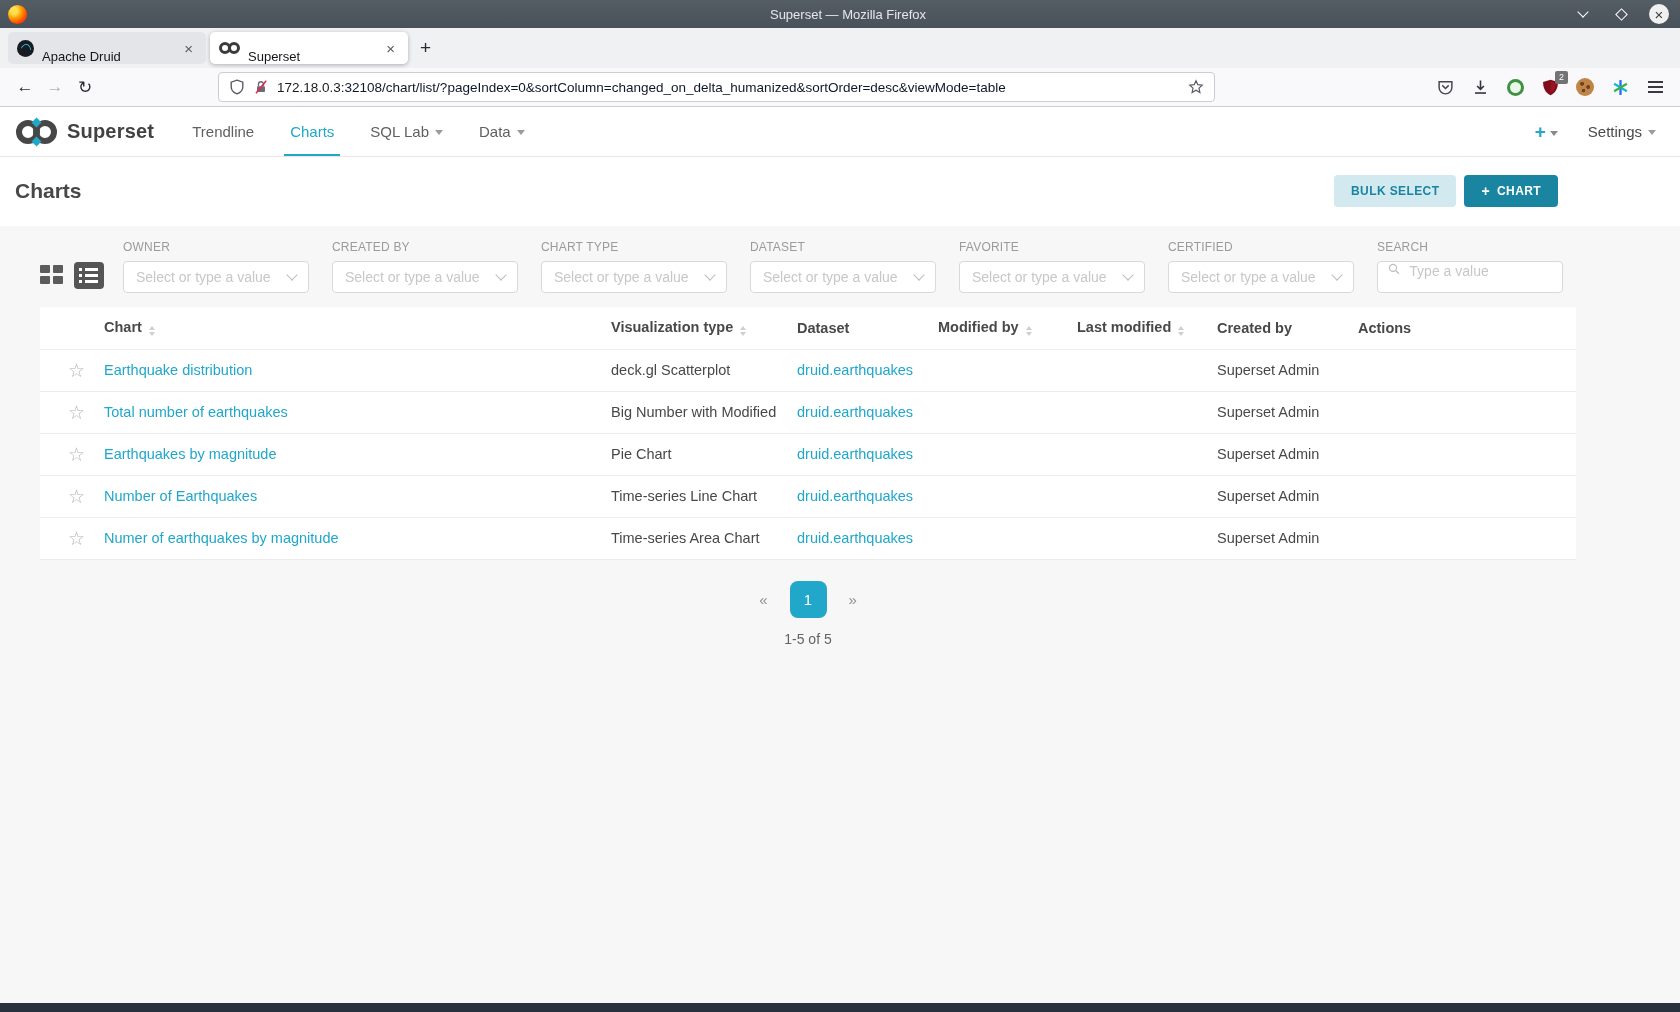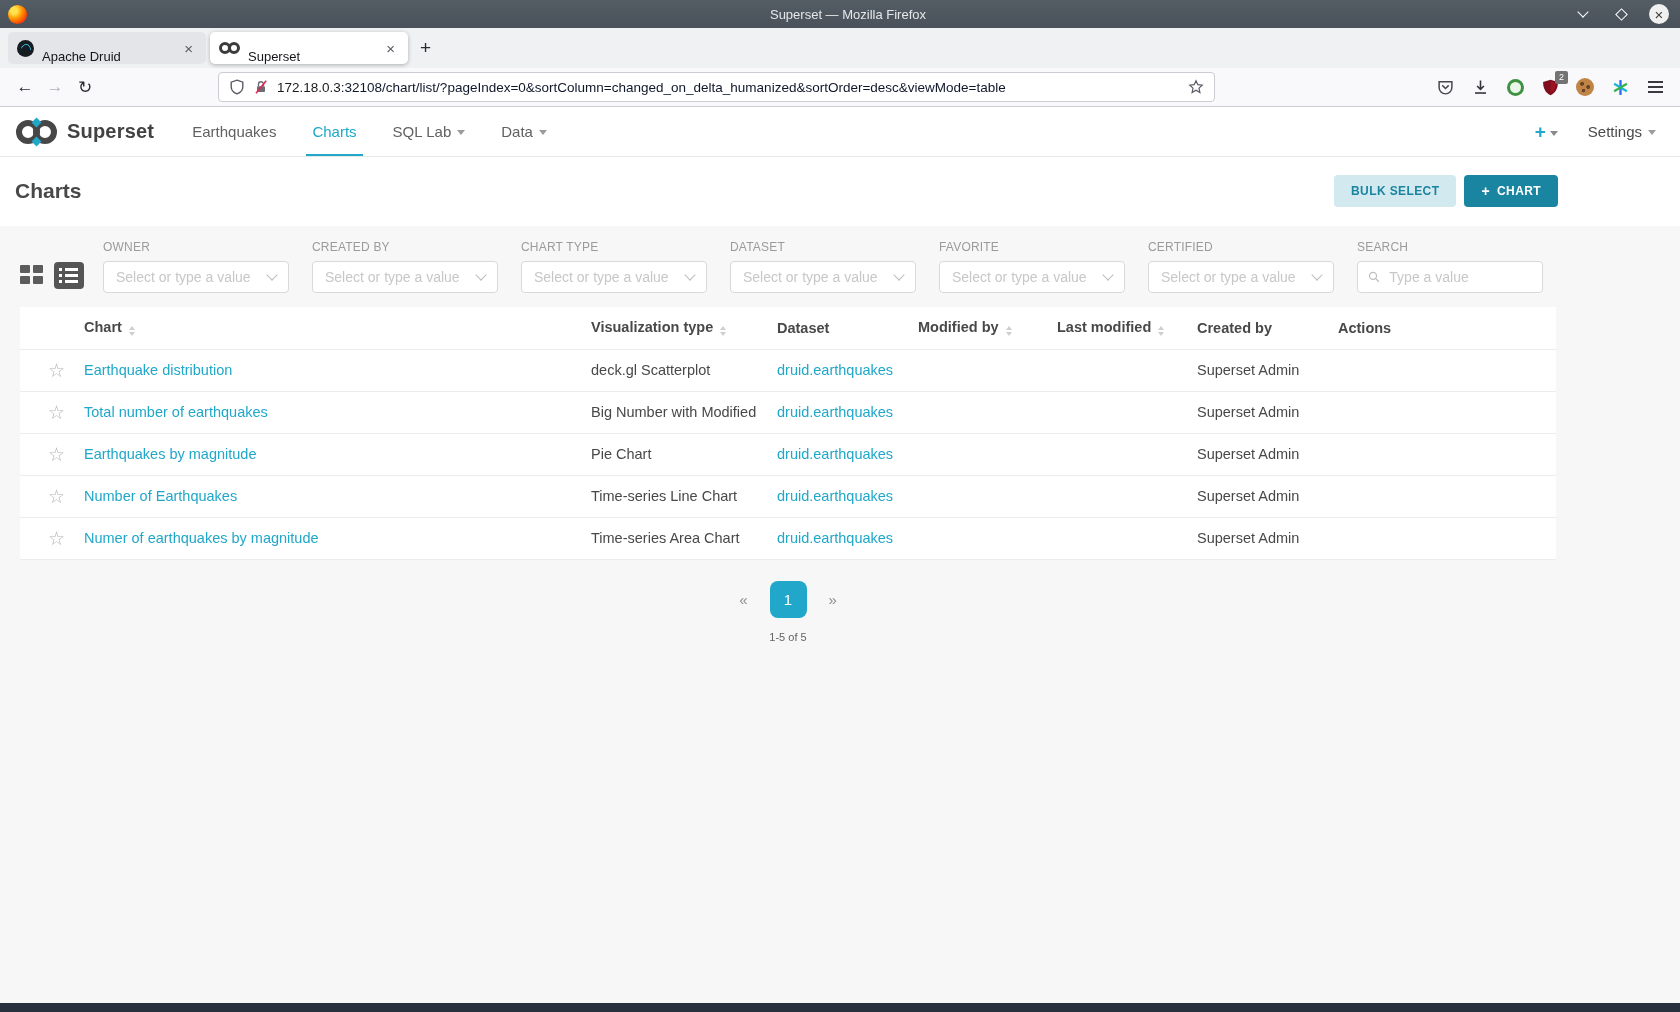--- a/index.html
+++ b/index.html
@@ -104,39 +104,39 @@
   .page-header { background:#fff; display:flex; align-items:center; padding:18px 122px 19px 15px; }
   .page-title { font-size:21px; font-weight:bold; color:#484848; }
   .header-actions { margin-left:auto; display:flex; gap:8px; }
   .btn { height:32px; display:flex; align-items:center; justify-content:center; border-radius:4px;
          font-size:12px; font-weight:bold; letter-spacing:.4px; padding:0 17px; border:none; font-family:inherit; }
   .btn-secondary { background:#d3e9f0; color:#1a85a0; }
   .btn-primary { background:#1a85a0; color:#fff; gap:7px; }
   .btn-primary .plus-glyph { font-size:14px; font-weight:bold; }
 
   
-  .content { padding-left:20px; }
+  .content { padding-left:20px;margin-left:20px; }
   .list-wrap { width:1536px; }
   .filters-row { display:flex; align-items:flex-end; padding:14px 0 14px 0; }
   .view-toggles { display:flex; align-items:center; gap:10px; margin-right:19px; padding-bottom:4px; }
   .grid-icon { width:24px; height:22px; display:grid; grid-template-columns:10px 10px; grid-template-rows:8px 8px; gap:3px; }
   .grid-icon span { background:#5c5c5c; border-radius:1px; }
   .list-toggle { width:30px; height:27px; background:#555555; border-radius:4px; display:flex; flex-direction:column; justify-content:center; gap:3px; padding-left:5px; }
   .list-toggle .line { display:flex; align-items:center; gap:3px; }
   .list-toggle .dot { width:3px; height:3px; background:#fff; }
   .list-toggle .bar { width:13px; height:3px; background:#fff; }
   .filter { width:186px; margin-right:23px; }
   .filter-label { font-size:12px; color:#9b9b9b; margin-bottom:7px; letter-spacing:.2px; }
   .select {
     height:32px; background:#fff; border:1px solid #d9d9d9; border-radius:4px;
     display:flex; align-items:center; justify-content:space-between; padding:0 12px;
     font-size:14px; color:#c7c7c7;
   }
   .chev { width:8px; height:8px; border-right:1.5px solid #bdbdbd; border-bottom:1.5px solid #bdbdbd; transform:rotate(45deg); margin-top:-4px; flex:none; }
-  .search-box { height:32px; background:#fff; border:1px solid #d9d9d9; border-radius:4px; display:flex; align-items:center; padding:0 10px; gap:7px; }
+  .search-box { height:32px; background:#fff; border:1px solid #d9d9d9; border-radius:4px; display:flex; align-items:flex-start; padding:0 10px; gap:7px; }
   .search-box input { border:none; outline:none; width:100%; font-size:14px; font-family:inherit; color:#484848; background:transparent; }
   .search-box input::placeholder { color:#c7c7c7; }
 
   
   table { border-collapse:collapse; table-layout:fixed; width:1536px; background:#fff; }
   th, td { height:42px; padding:0; text-align:left; font-size:14.5px; vertical-align:middle;
            border-bottom:1px solid #ececec; white-space:nowrap; overflow:hidden; }
   th { font-weight:bold; color:#484848; }
   col.c-star { width:64px; } col.c-chart { width:507px; } col.c-viz { width:186px; }
   col.c-ds { width:141px; } col.c-mod { width:139px; } col.c-last { width:140px; }
@@ -145,21 +145,21 @@
   a.cell-link { color:#20a7c9; text-decoration:none; }
   .sort { display:inline-flex; flex-direction:column; gap:2px; margin-left:7px; vertical-align:2px; }
   .sort .up { width:0; height:0; border-left:3.5px solid transparent; border-right:3.5px solid transparent; border-bottom:4px solid #cfcfcf; }
   .sort .dn { width:0; height:0; border-left:3.5px solid transparent; border-right:3.5px solid transparent; border-top:4px solid #cfcfcf; }
 
   
   .pagination { margin-top:21px; display:flex; align-items:center; justify-content:center; gap:12px; }
   .page-arrow { color:#8e8e8e; font-size:15px; padding:6px 10px; }
   .page-current { width:37px; height:37px; border-radius:8px; background:#20a7c9; color:#fff;
                   display:flex; align-items:center; justify-content:center; font-size:15px; }
-  .page-summary { text-align:center; color:#646464; font-size:11px; margin-top:13px; }
+  .page-summary { text-align:center; color:#646464; font-size:14px; margin-top:13px; }
 
   .bottom-bar { position:absolute; left:0; bottom:0; width:100%; height:9px; background:#27303c; }
 </style>
 </head>
 <body>
 
 <div class="titlebar">
   <div class="ff-icon"></div>
   <div class="titlebar-title">Superset — Mozilla Firefox</div>
   <div class="win-controls">
@@ -256,21 +256,21 @@
     <span class="infinity ss-logo">
       <span class="ring r1"></span>
         <span class="ring r2"></span>
       <span class="notch n1"></span>
         <span class="notch n2"></span>
     </span>
     <span class="brand-name">Superset</span>
   </div>
   <div class="menu">
     <div class="menu-item">
-        <span>Earthquakes</span>
+        <span>Trendline</span>
       </div>
     <div class="menu-item active">
         <span>Charts</span>
       </div>
     <div class="menu-item">
         <span>SQL Lab</span>
         <span class="caret-down"></span>
       </div>
     <div class="menu-item">
         <span>Data</span>

